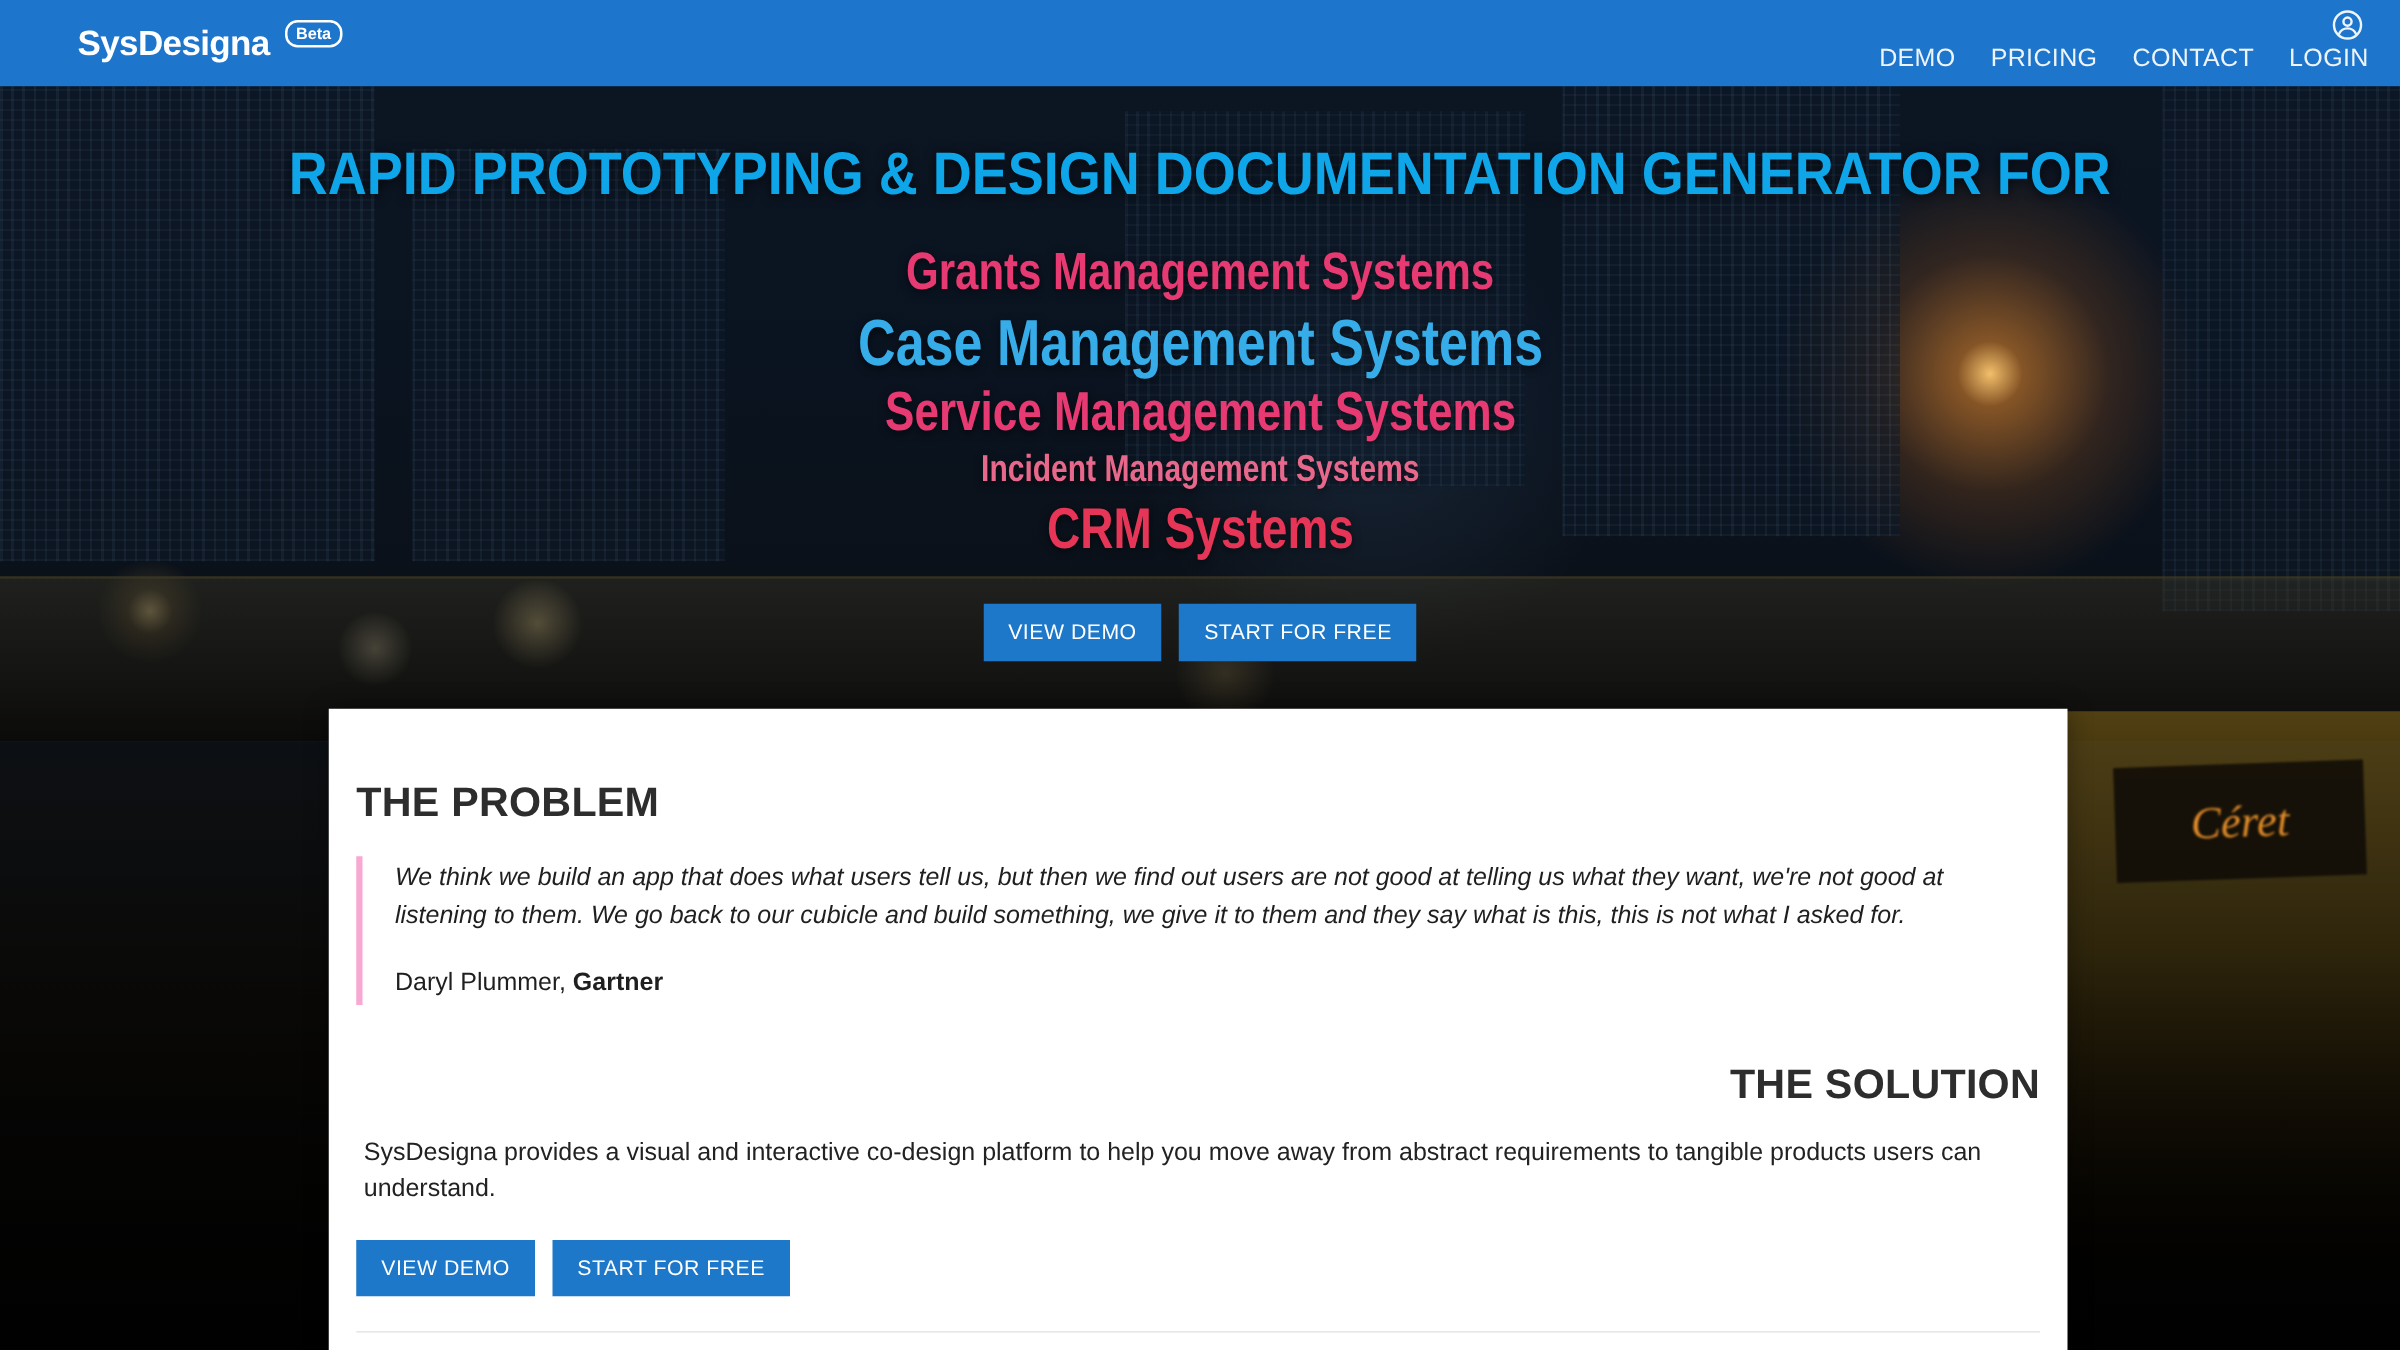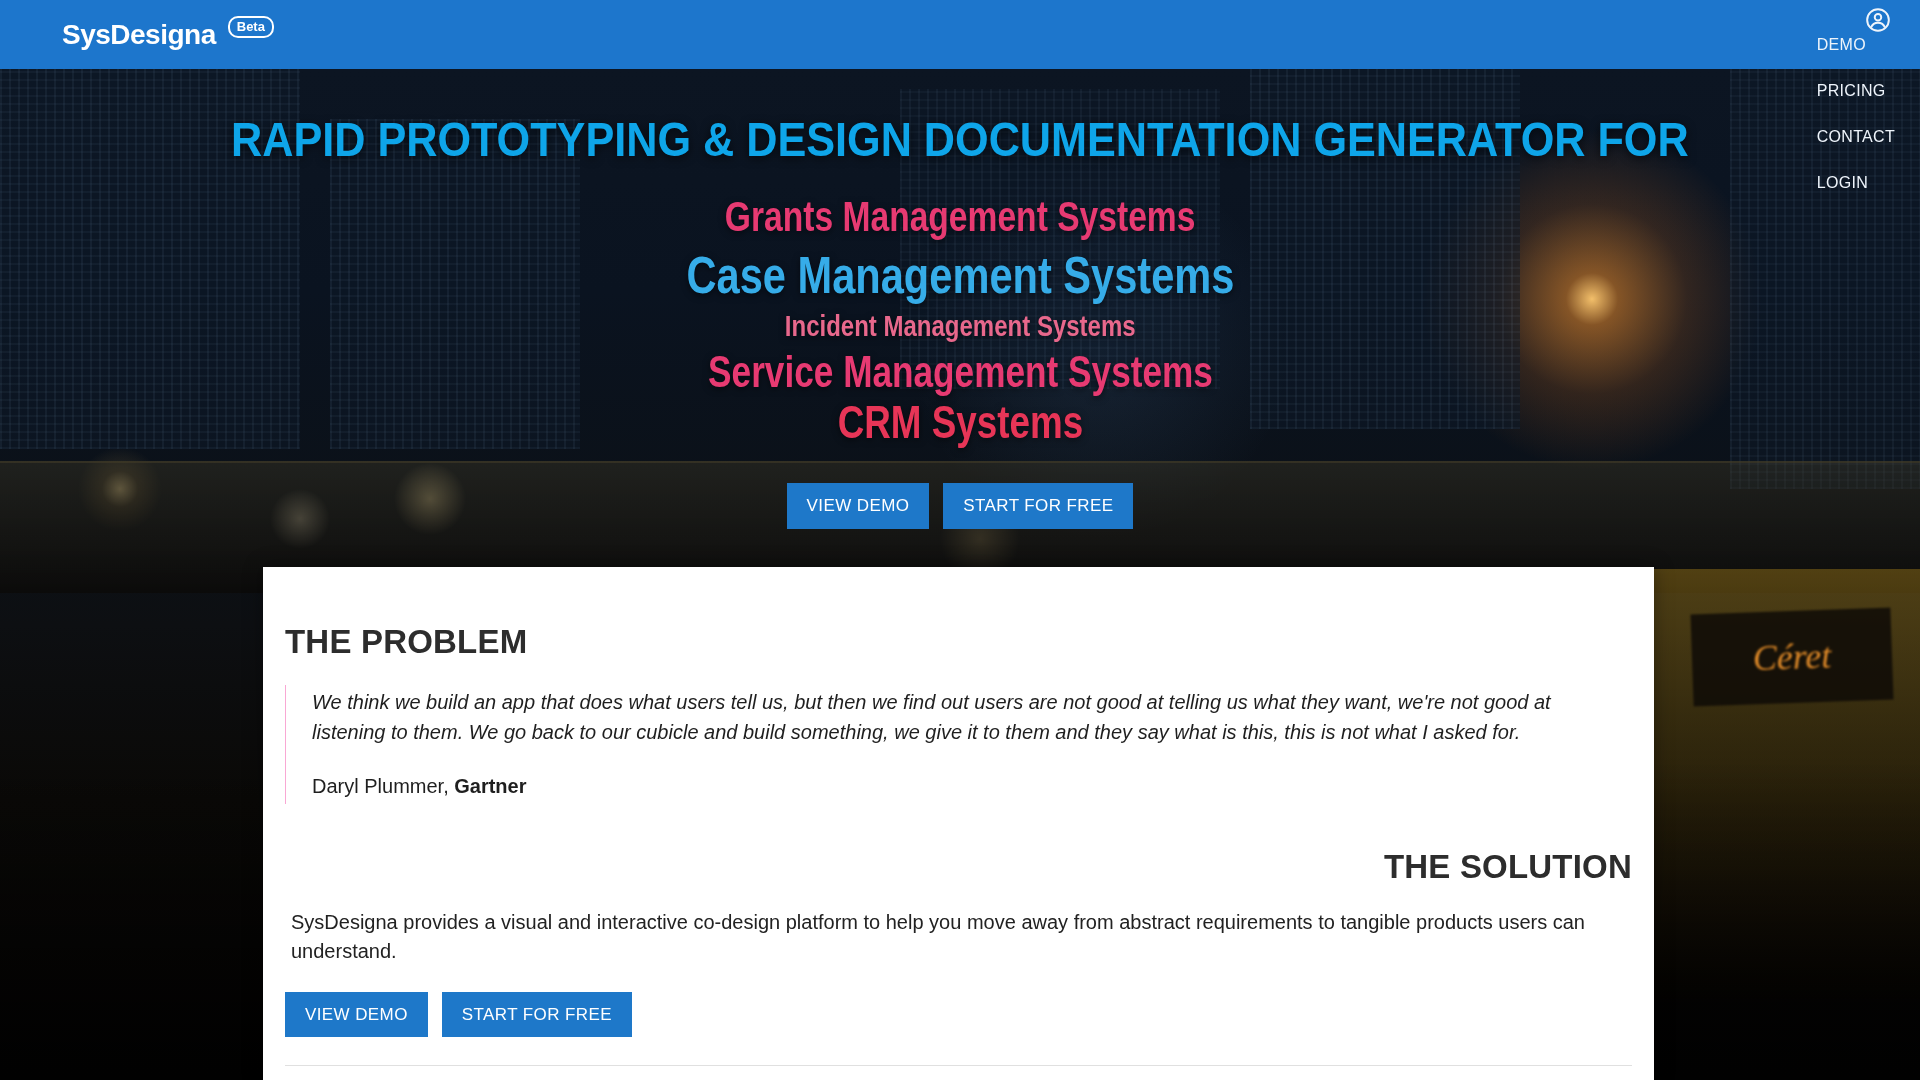--- a/index.html
+++ b/index.html
@@ -38,21 +38,21 @@
     background:linear-gradient(180deg, transparent, rgba(0,0,0,.85));}
 
   
   .header{position:absolute;top:0;left:0;right:0;height:69px;background:#1d76cc;z-index:10;
     display:flex;align-items:center;padding:0 25px;box-sizing:border-box;color:#fff;}
   .logo-wrap{display:flex;align-items:flex-start;margin-left:37px;}
   .logo{font-size:28px;font-weight:bold;letter-spacing:-.5px;line-height:69px;}
   .beta{margin:16px 0 0 12px;border:2px solid #fff;border-radius:10px;
     font-size:13px;font-weight:bold;padding:1px 7px;line-height:16px;}
   .nav{position:absolute;right:25px;top:36px;display:flex;gap:28px;
-    font-size:16px;letter-spacing:.3px;color:#eef4fb;flex-direction:column;}
+    font-size:20px;letter-spacing:.3px;color:#eef4fb;}
   .nav a{color:#eef4fb;text-decoration:none;cursor:pointer;}
   .account{position:absolute;right:29px;top:7px;width:26px;height:26px;cursor:pointer;}
 
   
   .hero{position:absolute;top:69px;left:0;width:100%;height:498px;z-index:1;
     display:flex;flex-direction:column;align-items:center;}
   .squeeze{display:inline-block;white-space:nowrap;transform-origin:center;}
   .hero-title{margin-top:42px;height:56px;display:flex;justify-content:center;align-items:center;
     color:#0ea5e9;font-size:48px;text-shadow:0 2px 10px rgba(0,0,0,.65);font-weight:bold;}
   .hero-title .squeeze{transform:scaleX(.9);}
@@ -69,21 +69,21 @@
   .hero .btn-row{margin-top:36px;}
   .btn{background:#1e78c9;color:#fff;border:none;height:46px;padding:0 20px;
     font-family:"Liberation Sans",sans-serif;font-size:17px;letter-spacing:.4px;cursor:pointer;}
   .card .btn{height:45px;font-size:17px;}
 
   
   .card{position:absolute;left:263px;top:567px;width:1391px;height:513px;background:#fff;
     z-index:2;box-sizing:border-box;padding:0 22px;box-shadow:0 0 18px rgba(0,0,0,.35);}
   .h2{margin:0;color:#2d2d2d;font-size:33px;font-weight:bold;letter-spacing:.2px;}
   .problem-h{padding-top:56px;}
-  blockquote{margin:24px 0 0 0;border-left:1px solid #f9a8d4;padding:2px 0 6px 26px;}
+  blockquote{margin:24px 0 0 0;border-left:5px solid #f9a8d4;padding:2px 0 6px 26px;}
   .quote{font-style:italic;color:#1f1f1f;font-size:20px;line-height:30px;max-width:1312px;margin:0;}
   .attribution{margin-top:28px;font-size:20px;color:#1f1f1f;}
   .attribution b{font-weight:bold;}
   .solution-h{margin-top:44px;text-align:right;}
   .solution-body{margin:22px 0 0 6px;font-size:20px;line-height:29px;color:#222;max-width:1300px;}
   .card .btn-row{margin-top:26px;}
   .divider{margin-top:28px;border-top:1px solid #e0e0e0;height:0;}
   .bottom-row{position:relative;margin-top:14px;height:120px;}
   .tools-icon{position:absolute;left:10px;top:0;width:52px;height:60px;}
 </style>
@@ -127,25 +127,25 @@
     <div class="hero-title">
       <span class="squeeze">RAPID PROTOTYPING &amp; DESIGN DOCUMENTATION GENERATOR FOR</span>
     </div>
     <div class="hero-lines">
       <div class="hline hl0">
         <span class="squeeze" style="color: rgb(231, 58, 114);">Grants Management Systems</span>
         </div>
       <div class="hline hl1">
         <span class="squeeze" style="color: rgb(54, 172, 232);">Case Management Systems</span>
         </div>
+      <div class="hline hl2">
+        <span class="squeeze" style="color: rgb(231, 58, 114);">Service Management Systems</span>
+        </div>
       <div class="hline hl3">
         <span class="squeeze" style="color: rgb(232, 104, 140);">Incident Management Systems</span>
-        </div>
-      <div class="hline hl2">
-        <span class="squeeze" style="color: rgb(231, 58, 114);">Service Management Systems</span>
         </div>
       <div class="hline hl4">
         <span class="squeeze" style="color: rgb(231, 53, 87);">CRM Systems</span>
         </div>
     </div>
     <div class="btn-row">
       <button class="btn">VIEW DEMO</button>
       <button class="btn">START FOR FREE</button>
     </div>
   </div>

